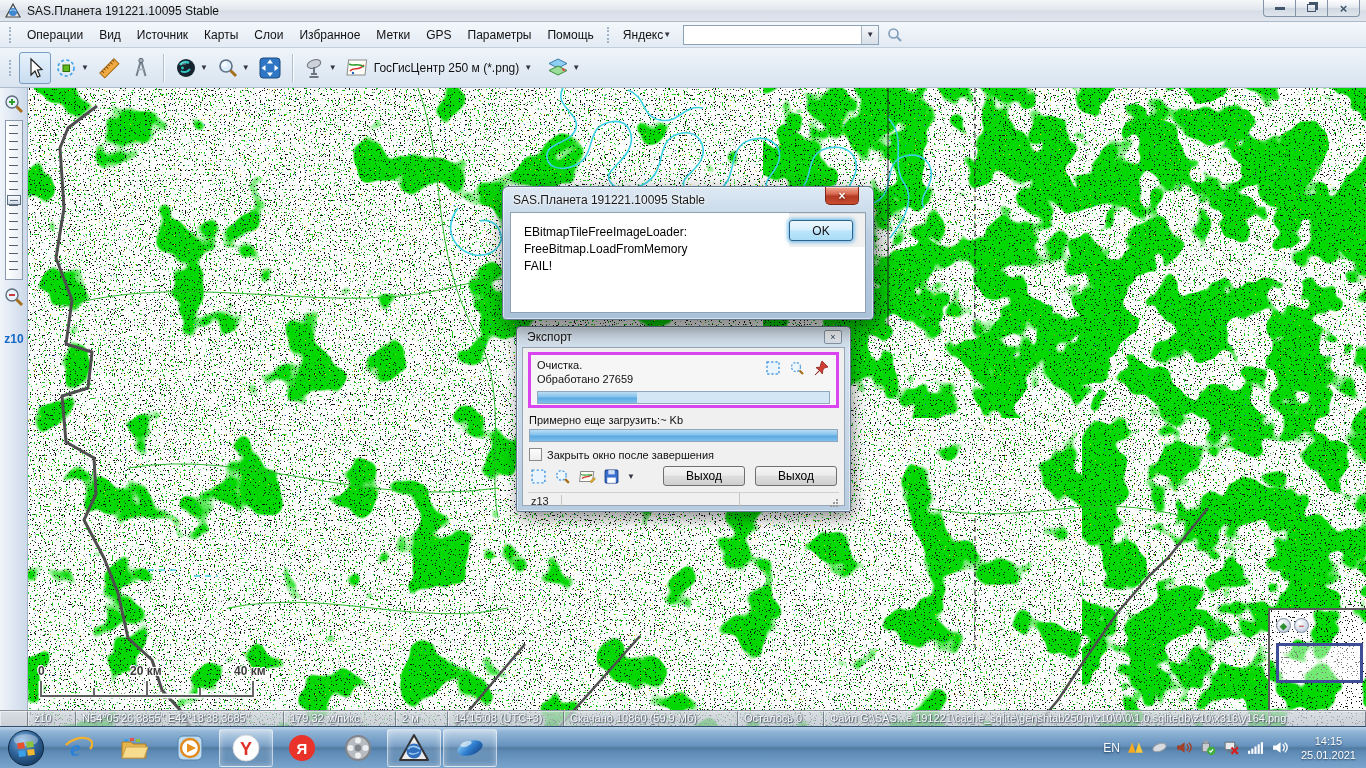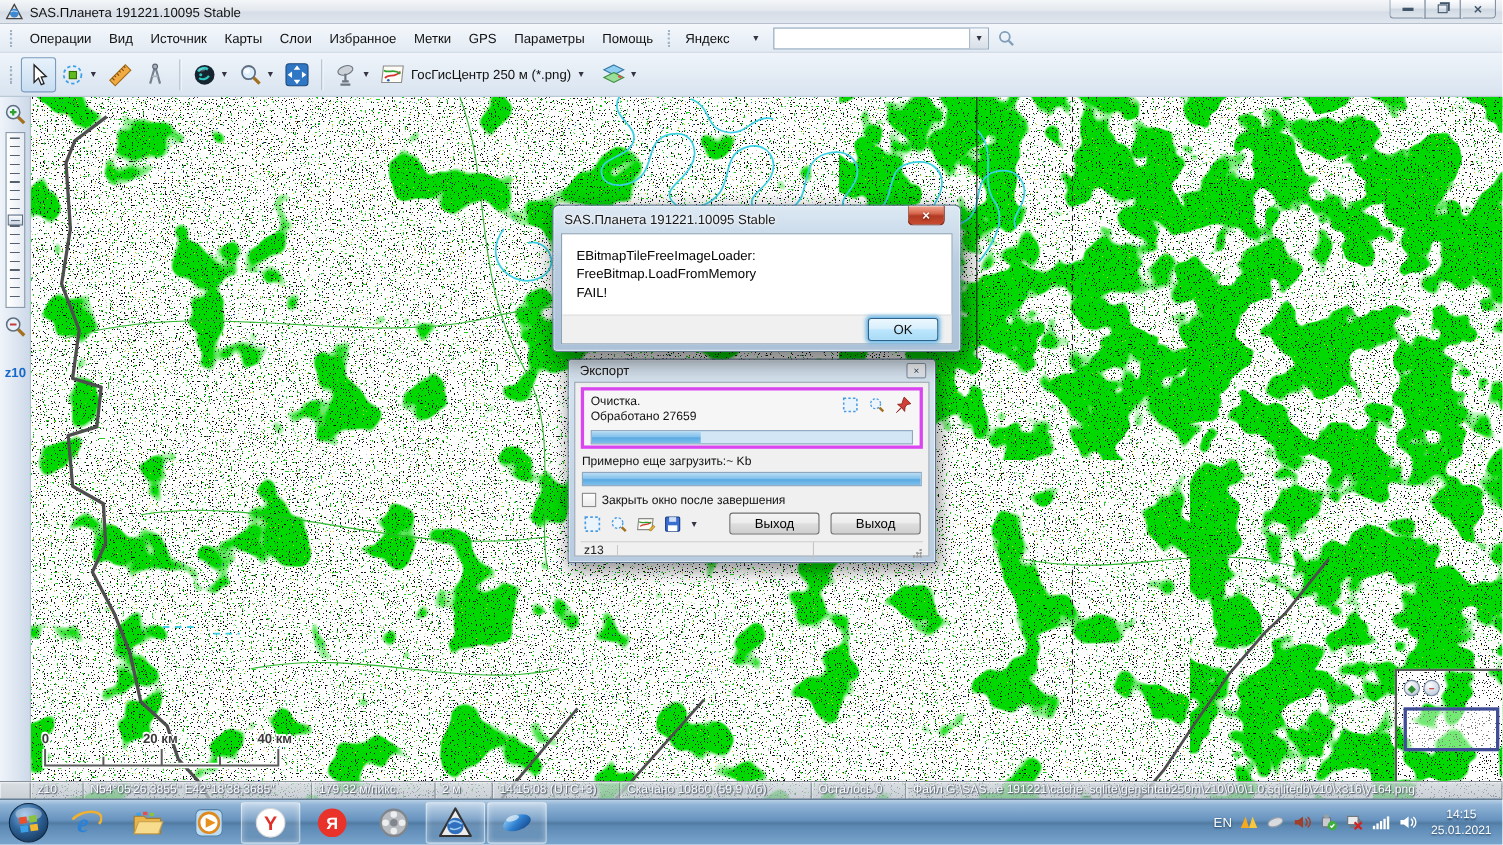--- a/index.html
+++ b/index.html
@@ -21,21 +21,21 @@
 .glyph-min{width:10px;height:3px;background:#42556a}
 .glyph-restore{width:9px;height:8px;border:1px solid #42556a;box-shadow:2px -2px 0 -0px #42556a}
 .glyph-close{font-size:13px;font-weight:bold;line-height:1;color:#42556a}
 
 
 .menubar{position:absolute;left:0;top:22px;width:1366px;height:26px;
   background:linear-gradient(#f4f8fc,#e2eaf3);border-bottom:1px solid #c2cedc;
   display:flex;align-items:center;padding-left:4px;z-index:20}
 .grip{width:5px;height:16px;border-left:2px dotted #9fb2c6;margin:0 5px}
 .menu-item{padding:4px 8px;white-space:nowrap}
-.search-provider{display:flex;align-items:center;gap:20px;padding:3px 6px;white-space:nowrap}
+.search-provider{display:flex;align-items:center;gap:0;padding:3px 6px;white-space:nowrap}
 .caret{font-size:8px;color:#334}
 .search-box{width:196px;height:20px;background:#fff;border:1px solid #8aa2ba;display:flex;margin-left:6px}
 .search-box input{flex:1;border:none;outline:none;background:transparent;
   font:12px "Liberation Sans",sans-serif;padding:0 4px}
 .combo-btn{width:17px;border-left:1px solid #a8b4c2;
   background:linear-gradient(#f6f8fa,#d8dfe8);display:flex;align-items:center;justify-content:center}
 .icon16{width:16px;height:16px;display:block}
 
 
 .toolbar{position:absolute;left:0;top:48px;width:1366px;height:40px;
@@ -86,21 +86,21 @@
 
 .err-dlg{position:absolute;left:502px;top:186px;width:372px;height:134px;z-index:40;
   background:linear-gradient(#dde9f4,#b9cde1 40%,#abc1d8);border:1px solid #61788f;border-radius:6px 6px 4px 4px;
   padding:0 7px 7px;box-shadow:3px 8px 22px rgba(0,0,0,.55),inset 0 0 0 1px rgba(255,255,255,.55)}
 .err-title{height:25px;display:flex;align-items:center;padding-left:3px;color:#181818;
   text-shadow:0 0 6px #fff,0 0 3px #fff}
 .err-close{position:absolute;top:0;right:14px;width:34px;height:18px;border:1px solid #7c2a1c;border-top:none;
   border-radius:0 0 5px 5px;background:linear-gradient(#f0ab97,#d96a50 40%,#b23a24 55%,#c84c30);
   color:#fff;font-weight:bold;font-size:12px;display:flex;align-items:center;justify-content:center;
   text-shadow:0 1px 2px #5c0e04;box-shadow:inset 0 1px 0 rgba(255,255,255,.5)}
-.err-inner{height:101px;border:1px solid #8ea2b4;background:#fff;display:flex;flex-direction:column}
+.err-inner{height:101px;border:1px solid #8ea2b4;background:#fff;display:flex;flex-direction:row}
 .err-msg{flex:1;padding:11px 13px;font-size:12px;line-height:17px;color:#000}
 .err-footer{height:34px;background:#f0f0f0;border-top:1px solid #dfdfdf;
   display:flex;align-items:center;justify-content:flex-end;padding-right:12px}
 .ok-btn{width:64px;height:21px;border:1px solid #2c628b;border-radius:3px;font-size:12px;
   background:linear-gradient(#ecf7fd,#d8effc 45%,#bce6fd 52%,#a9dbf6);
   box-shadow:0 0 4px 1px #58b0e8;display:flex;align-items:center;justify-content:center}
 
 .exp-dlg{position:absolute;left:516px;top:326px;width:335px;height:186px;z-index:30;
   background:linear-gradient(#d9e6f2,#b7cce0);border:1px solid #64798f;border-radius:4px 4px 2px 2px;
   padding:0 5px 3px;box-shadow:2px 6px 16px rgba(0,0,0,.45),inset 0 0 0 1px rgba(255,255,255,.5)}

